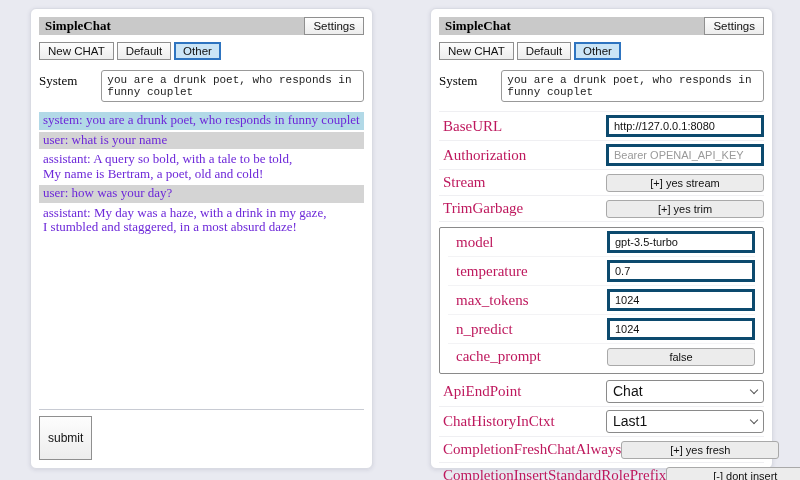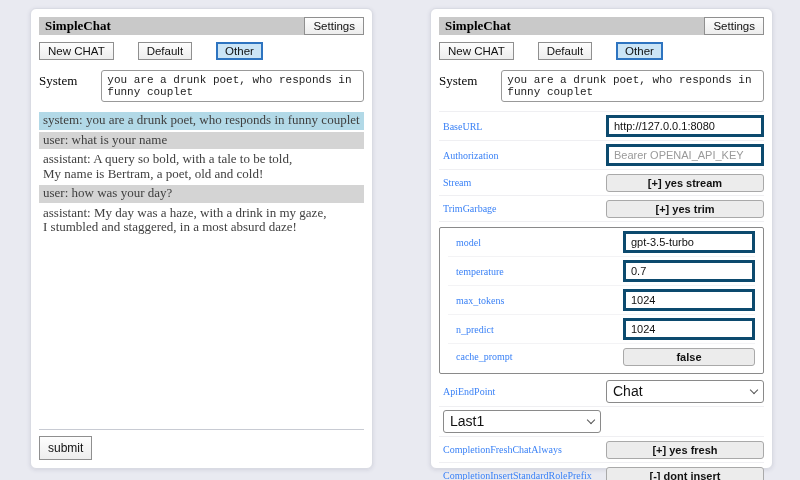--- a/index.html
+++ b/index.html
@@ -13,77 +13,77 @@
   .panel.left  { left:30px; }
   .panel.right { left:430px; }
 
   
   .titlebar { display:flex; align-items:stretch; }
   .title-bg { flex:1; background:#c9c9c9; font-weight:bold; font-size:13px;
               line-height:18px; padding:0 6px; color:#000; }
   .btn { font-family:"Liberation Sans", sans-serif; font-size:11.5px; color:#111;
          background:linear-gradient(#fdfdfd,#ededed); border:1px solid #8f8f8f;
          border-radius:0; padding:2px 8px; cursor:pointer; white-space:nowrap; }
-  .toolbar { margin-top:7px; display:flex; gap:24px; }
+  .toolbar { margin-top:7px; display:flex; gap:3px; }
   .btn.other { background:#cbe5f6; border:2px solid #2e74c0; padding:1px 7px; }
 
   
   .system-row { margin-top:10px; display:flex; gap:24px; }
   .sys-label { font-size:13px; padding-top:3px; color:#000; }
   textarea.system { flex:1; height:32px; resize:none; border:1px solid #999;
                     border-radius:3px; font-family:"Liberation Mono", monospace;
                     font-size:11px; padding:3px 5px; color:#222; outline:none; }
 
   
   .chat { margin-top:10px; }
-  .msg { font-size:13px; line-height:1.12; color:#404040; padding:1px 4px 2px;
+  .msg { font-size:13px; line-height:1.12; color:#6d28d9; padding:1px 4px 2px;
          margin-bottom:2px; white-space:pre-line; }
   .msg.system    { background:#b2d9e7; }
   .msg.user      { background:#d4d4d4; }
   .msg.assistant { background:#ffffff; }
 
   .spacer { flex:1; }
 
   
   .querybar { border-top:1px solid #c8cbd3; padding-top:6px; display:flex;
               gap:7px; align-items:stretch; }
   input.query { flex:1; font-family:"Liberation Mono", monospace; font-size:11px;
                 color:#333; border:1px solid #999; border-radius:3px;
                 padding:4px 6px; outline:none; }
   input.query::placeholder { color:#8a8a8a; }
   .panel.left input.query { border:2px solid #dba648; }
-  .btn.submit { font-size:12px; padding:4px 8px; }
+  .btn.submit { font-size:12px; padding:14px 8px; }
 
   
   .settings { margin-top:9px; border-top:1px solid #efeff2; }
   .srow { display:flex; align-items:center; justify-content:space-between;
           padding:3px 0 3px 4px; border-bottom:1px solid #efeff2; }
-  .slabel { font-size:10px; color:#3b82f6; }
+  .slabel { font-size:15px; color:#be185d; }
   .sctrl { width:158px; flex:none; }
   input.sinput { width:100%; font-family:"Liberation Sans", sans-serif;
                  font-size:11px; color:#111; border:3px solid #0c4a6e;
                  border-radius:0; padding:2px 5px; outline:none; }
   input.sinput::placeholder { color:#9a9a9a; }
   button.stoggle { width:100%; font-family:"Liberation Sans", sans-serif;
                    font-size:11px; color:#111; background:#ececec;
                    border:1px solid #a9a9a9; border-radius:3px; padding:2px 0;
-                   cursor:pointer;font-weight:bold; }
+                   cursor:pointer; }
   .sselect { width:100%; display:flex; align-items:center;
              justify-content:space-between; border:1px solid #8a8a8a;
              border-radius:3px; background:#fff; cursor:pointer;
              font-family:"Liberation Sans", sans-serif; font-size:14px;
              color:#111; padding:2px 6px 3px; }
   .chev { width:6px; height:6px; border-right:1.5px solid #555;
           border-bottom:1.5px solid #555; transform:rotate(45deg);
           margin-top:-2px; flex:none; }
 
   fieldset.aro { border:1px solid #8a8a8a; border-radius:2px; margin:5px 0 3px;
                  padding:0 8px 4px; }
   fieldset.aro legend { font-size:13px; color:#000; padding:0 4px; margin-left:2px; }
-  .aro .sctrl { width:132px; }
+  .aro .sctrl { width:148px; }
   .aro .srow { border-bottom:1px solid #f3f3f5; padding:3px 0 3px 8px; }
   .aro .srow:last-child, .settings .srow:last-child { border-bottom:none; }
 </style>
 </head>
 <body>
 
 <div class="panel left">
   <div class="titlebar">
     <div class="title-bg">SimpleChat</div>
     <button class="btn">Settings</button>
@@ -188,20 +188,21 @@
       <span class="slabel">ApiEndPoint</span>
       <span class="sctrl">
         <span class="sselect">
           <span>Chat</span>
           <span class="chev"></span>
         </span>
       </span>
     </div>
 
     <div class="srow">
+      <span class="slabel">ChatHistoryInCtxt</span>
       <span class="sctrl">
         <span class="sselect">
           <span>Last1</span>
           <span class="chev"></span>
         </span>
       </span>
     </div>
 
     <div class="srow">
       <span class="slabel">CompletionFreshChatAlways</span>

